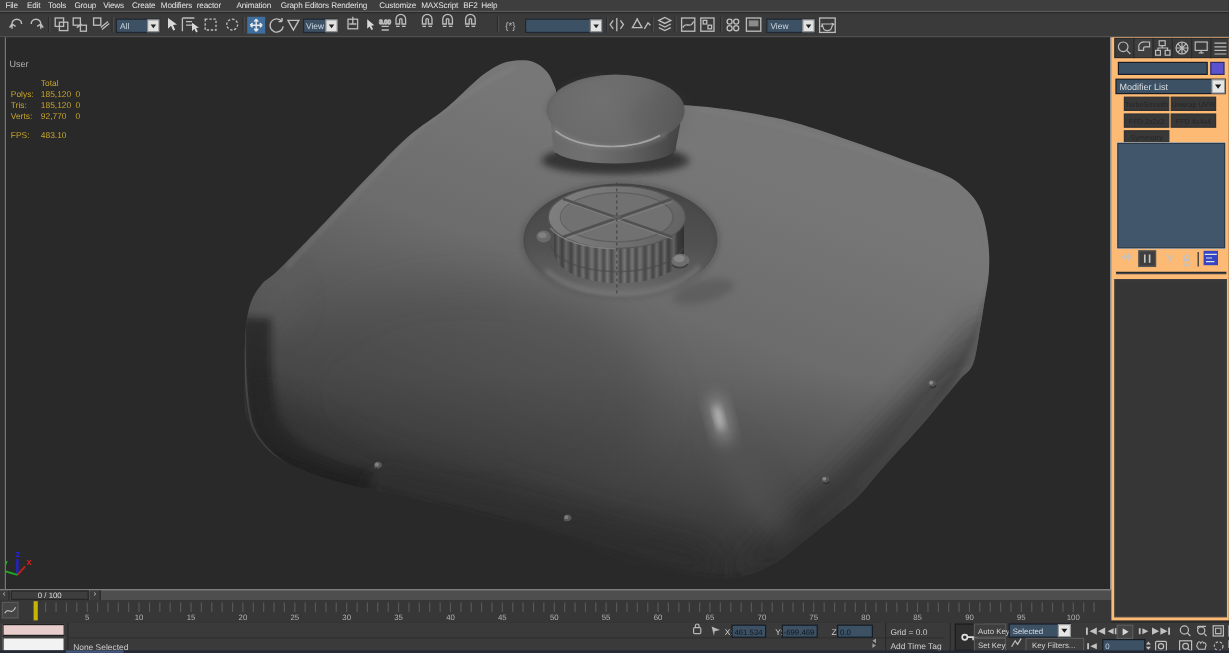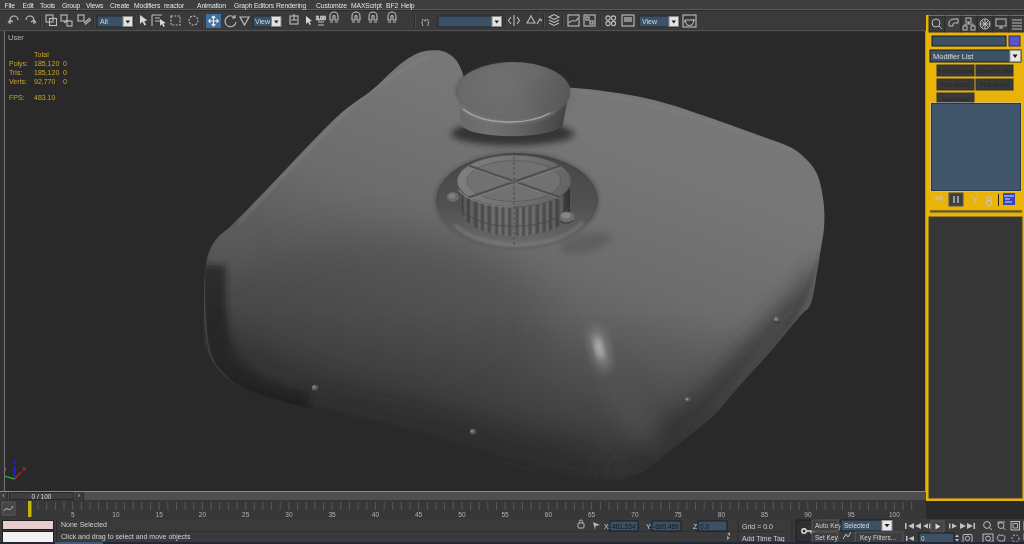--- a/index.html
+++ b/index.html
@@ -11,28 +11,28 @@
 #menubar { left:0; top:0; width:1024px; height:10px; background:#3e3e3e;
   border-bottom:1px solid #5a5a5a; color:#e4e4e4; font-size:6.8px; letter-spacing:-0.15px; }
 #menubar span { position:absolute; top:1.5px; }
 
 #toolbar { left:0; top:11px; width:1024px; height:20px; background:#3a3a3a; border-bottom:1px solid #505050; }
 
 #vpwrap { left:0; top:31px; width:926px; height:460px; background:#303030; }
 #viewport { position:absolute; left:5px; top:1px; width:920px; height:459px; background:#282828; }
 #vpborder { position:absolute; left:925px; top:0; width:1px; height:486px; background:#909090; }
 
-#cpanel { left:926px; top:15px; width:98px; height:486px; background:#eab308; }
+#cpanel { left:926px; top:31px; width:98px; height:486px; background:#fdba74; }
 
 #timeslider { left:0; top:491px; width:926px; height:9px; background:#4e4e4e; border-top:1px solid #8a8a8a;}
 
 #trackbar { left:0; top:500px; width:926px; height:19px; background:#373737; }
 
 #statusbar { left:0; top:519px; width:1024px; height:25px; background:#3a3a3a; color:#cfcfcf; font-size:7px; }
-.txt { position:absolute; white-space:nowrap; }
+.txt { position:absolute; white-space:nowrap;margin-top:16px; }
 </style>
 </head>
 <body>
 <div id="stage">
   <div id="menubar" class="abs">
     <span style="left:4.5px">File</span>
       <span style="left:22.5px">Edit</span>
       <span style="left:40px">Tools</span>
       <span style="left:62px">Group</span>
       <span style="left:86px">Views</span>

